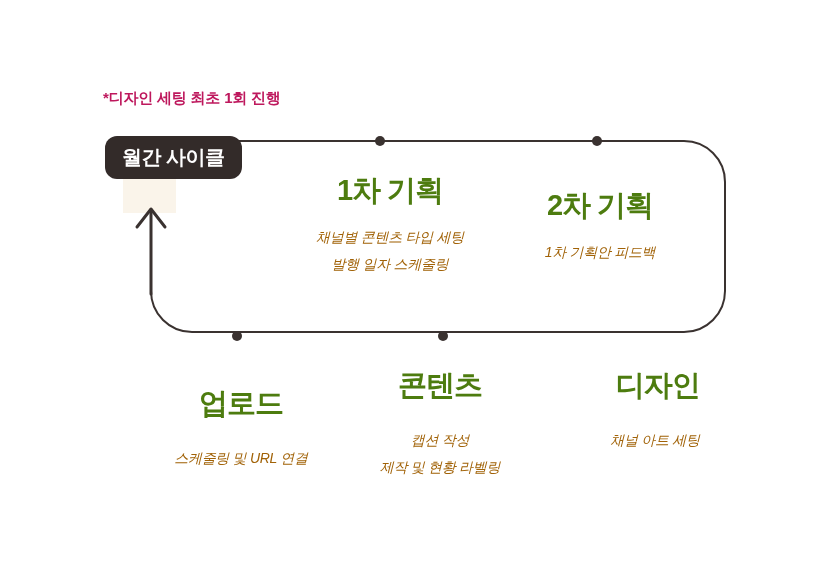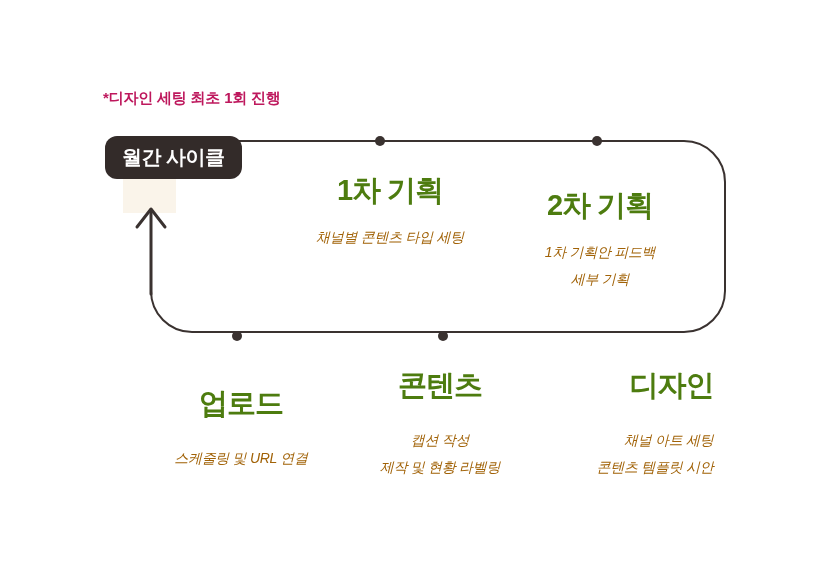--- a/index.html
+++ b/index.html
@@ -70,28 +70,28 @@
 
 <div class="dot" style="left:380px;top:141px;"></div>
 <div class="dot" style="left:597px;top:141px;"></div>
 <div class="dot" style="left:237px;top:336px;"></div>
 <div class="dot" style="left:443px;top:336px;"></div>
 
 <div class="stage pos-plan1">
   <div class="title">1차 기획</div>
   <div class="lines">
     <div>채널별 콘텐츠 타입 세팅</div>
+    <div>발행 일자 스케줄링</div>
   </div>
 </div>
 
 <div class="stage pos-plan2">
   <div class="title">2차 기획</div>
   <div class="lines">
     <div>1차 기획안 피드백</div>
-    <div>세부 기획</div>
   </div>
 </div>
 
 <div class="stage bottom pos-upload">
   <div class="title">업로드</div>
   <div class="lines">
     <div>스케줄링 및 URL 연결</div>
   </div>
 </div>
 
@@ -100,15 +100,14 @@
   <div class="lines">
     <div>캡션 작성</div>
     <div>제작 및 현황 라벨링</div>
   </div>
 </div>
 
 <div class="stage bottom pos-design">
   <div class="title">디자인</div>
   <div class="lines">
     <div>채널 아트 세팅</div>
-    <div>콘텐츠 템플릿 시안</div>
   </div>
 </div>
 
 </body></html>

